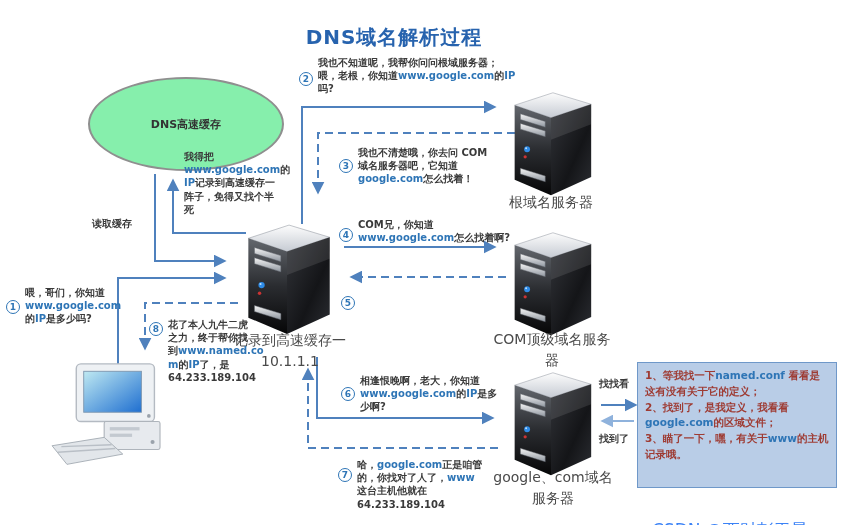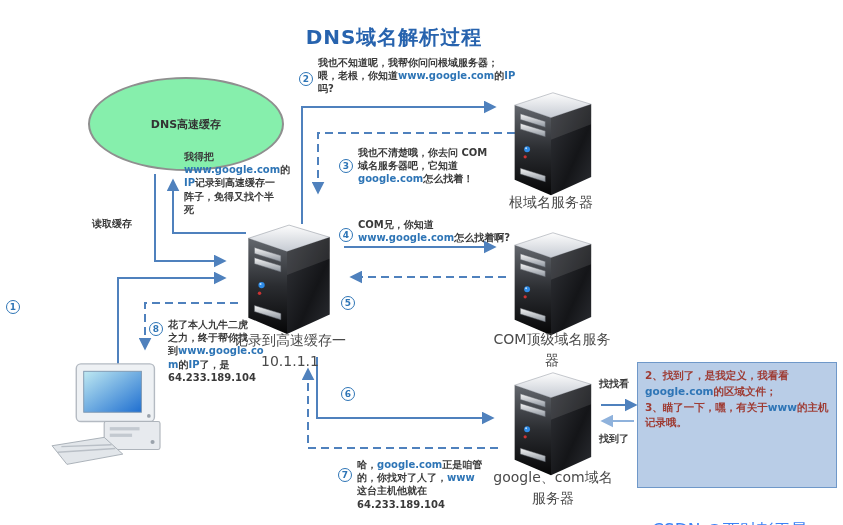--- a/index.html
+++ b/index.html
@@ -154,20 +154,23 @@
   <div class="step" style="left:184px;top:150px;width:116px">
     <div class="stext mix" style="margin-left:0">我得把
 <span class="lat">www.google.com</span>的
 <span class="lat">IP</span>记录到高速缓存一
 阵子，免得又找个半
 死</div>
   </div>
 
   <div class="step" style="left:6px;top:286px;width:132px">
     <span class="cnum" style="top:14px">1</span>
+    <div class="stext mix">喂，哥们，你知道
+<span class="lat">www.google.com</span>
+的<span class="lat">IP</span>是多少吗?</div>
   </div>
   <div class="step" style="left:299px;top:56px;width:226px">
     <span class="cnum" style="top:16px">2</span>
     <div class="stext mix">我也不知道呢，我帮你问问根域服务器；
 喂，老根，你知道<span class="lat">www.google.com</span>的<span class="lat">IP</span>
 吗?</div>
   </div>
   <div class="step" style="left:339px;top:146px;width:184px">
     <span class="cnum" style="top:13px">3</span>
     <div class="stext mix">我也不清楚哦，你去问 COM
@@ -177,40 +180,44 @@
   <div class="step" style="left:339px;top:218px;width:205px">
     <span class="cnum" style="top:10px">4</span>
     <div class="stext mix">COM兄，你知道
 <span class="lat">www.google.com</span>怎么找着啊?</div>
   </div>
   <div class="step" style="left:341px;top:286px;width:176px">
     <span class="cnum" style="top:10px">5</span>
   </div>
   <div class="step" style="left:341px;top:374px;width:180px">
     <span class="cnum" style="top:13px">6</span>
+    <div class="stext mix">相逢恨晚啊，老大，你知道
+<span class="lat">www.google.com</span>的<span class="lat">IP</span>是多
+少啊?</div>
   </div>
   <div class="step" style="left:338px;top:458px;width:170px">
     <span class="cnum" style="top:10px">7</span>
     <div class="stext mix">哈，<span class="lat">google.com</span>正是咱管
 的，你找对了人了，<span class="lat">www</span>
 这台主机他就在
 64.233.189.104</div>
   </div>
   <div class="step" style="left:149px;top:318px;width:126px">
     <span class="cnum" style="top:4px">8</span>
     <div class="stext mix">花了本人九牛二虎
 之力，终于帮你找
-到<span class="lat">www.google.co</span>
+到<span class="lat">www.named.co</span>
 <span class="lat">m</span>的<span class="lat">IP</span>了，是
 64.233.189.104</div>
   </div>
 
   <div class="minilabel" style="left:599px;top:377px">找找看</div>
   <div class="minilabel" style="left:599px;top:432px">找到了</div>
 
   <div class="notebox">
+    <div class="noteline mix">1、等我找一下<span class="lat">named.conf</span> 看看是这有没有关于它的定义；</div>
     <div class="noteline mix">2、找到了，是我定义，我看看<span class="lat">google.com</span>的区域文件；</div>
     <div class="noteline mix">3、瞄了一下，嘿，有关于<span class="lat">www</span>的主机记录哦。</div>
   </div>
 
   <div class="watermark">CSDN @西财彭于晏</div>
 
 </div>
 
 </body></html>

